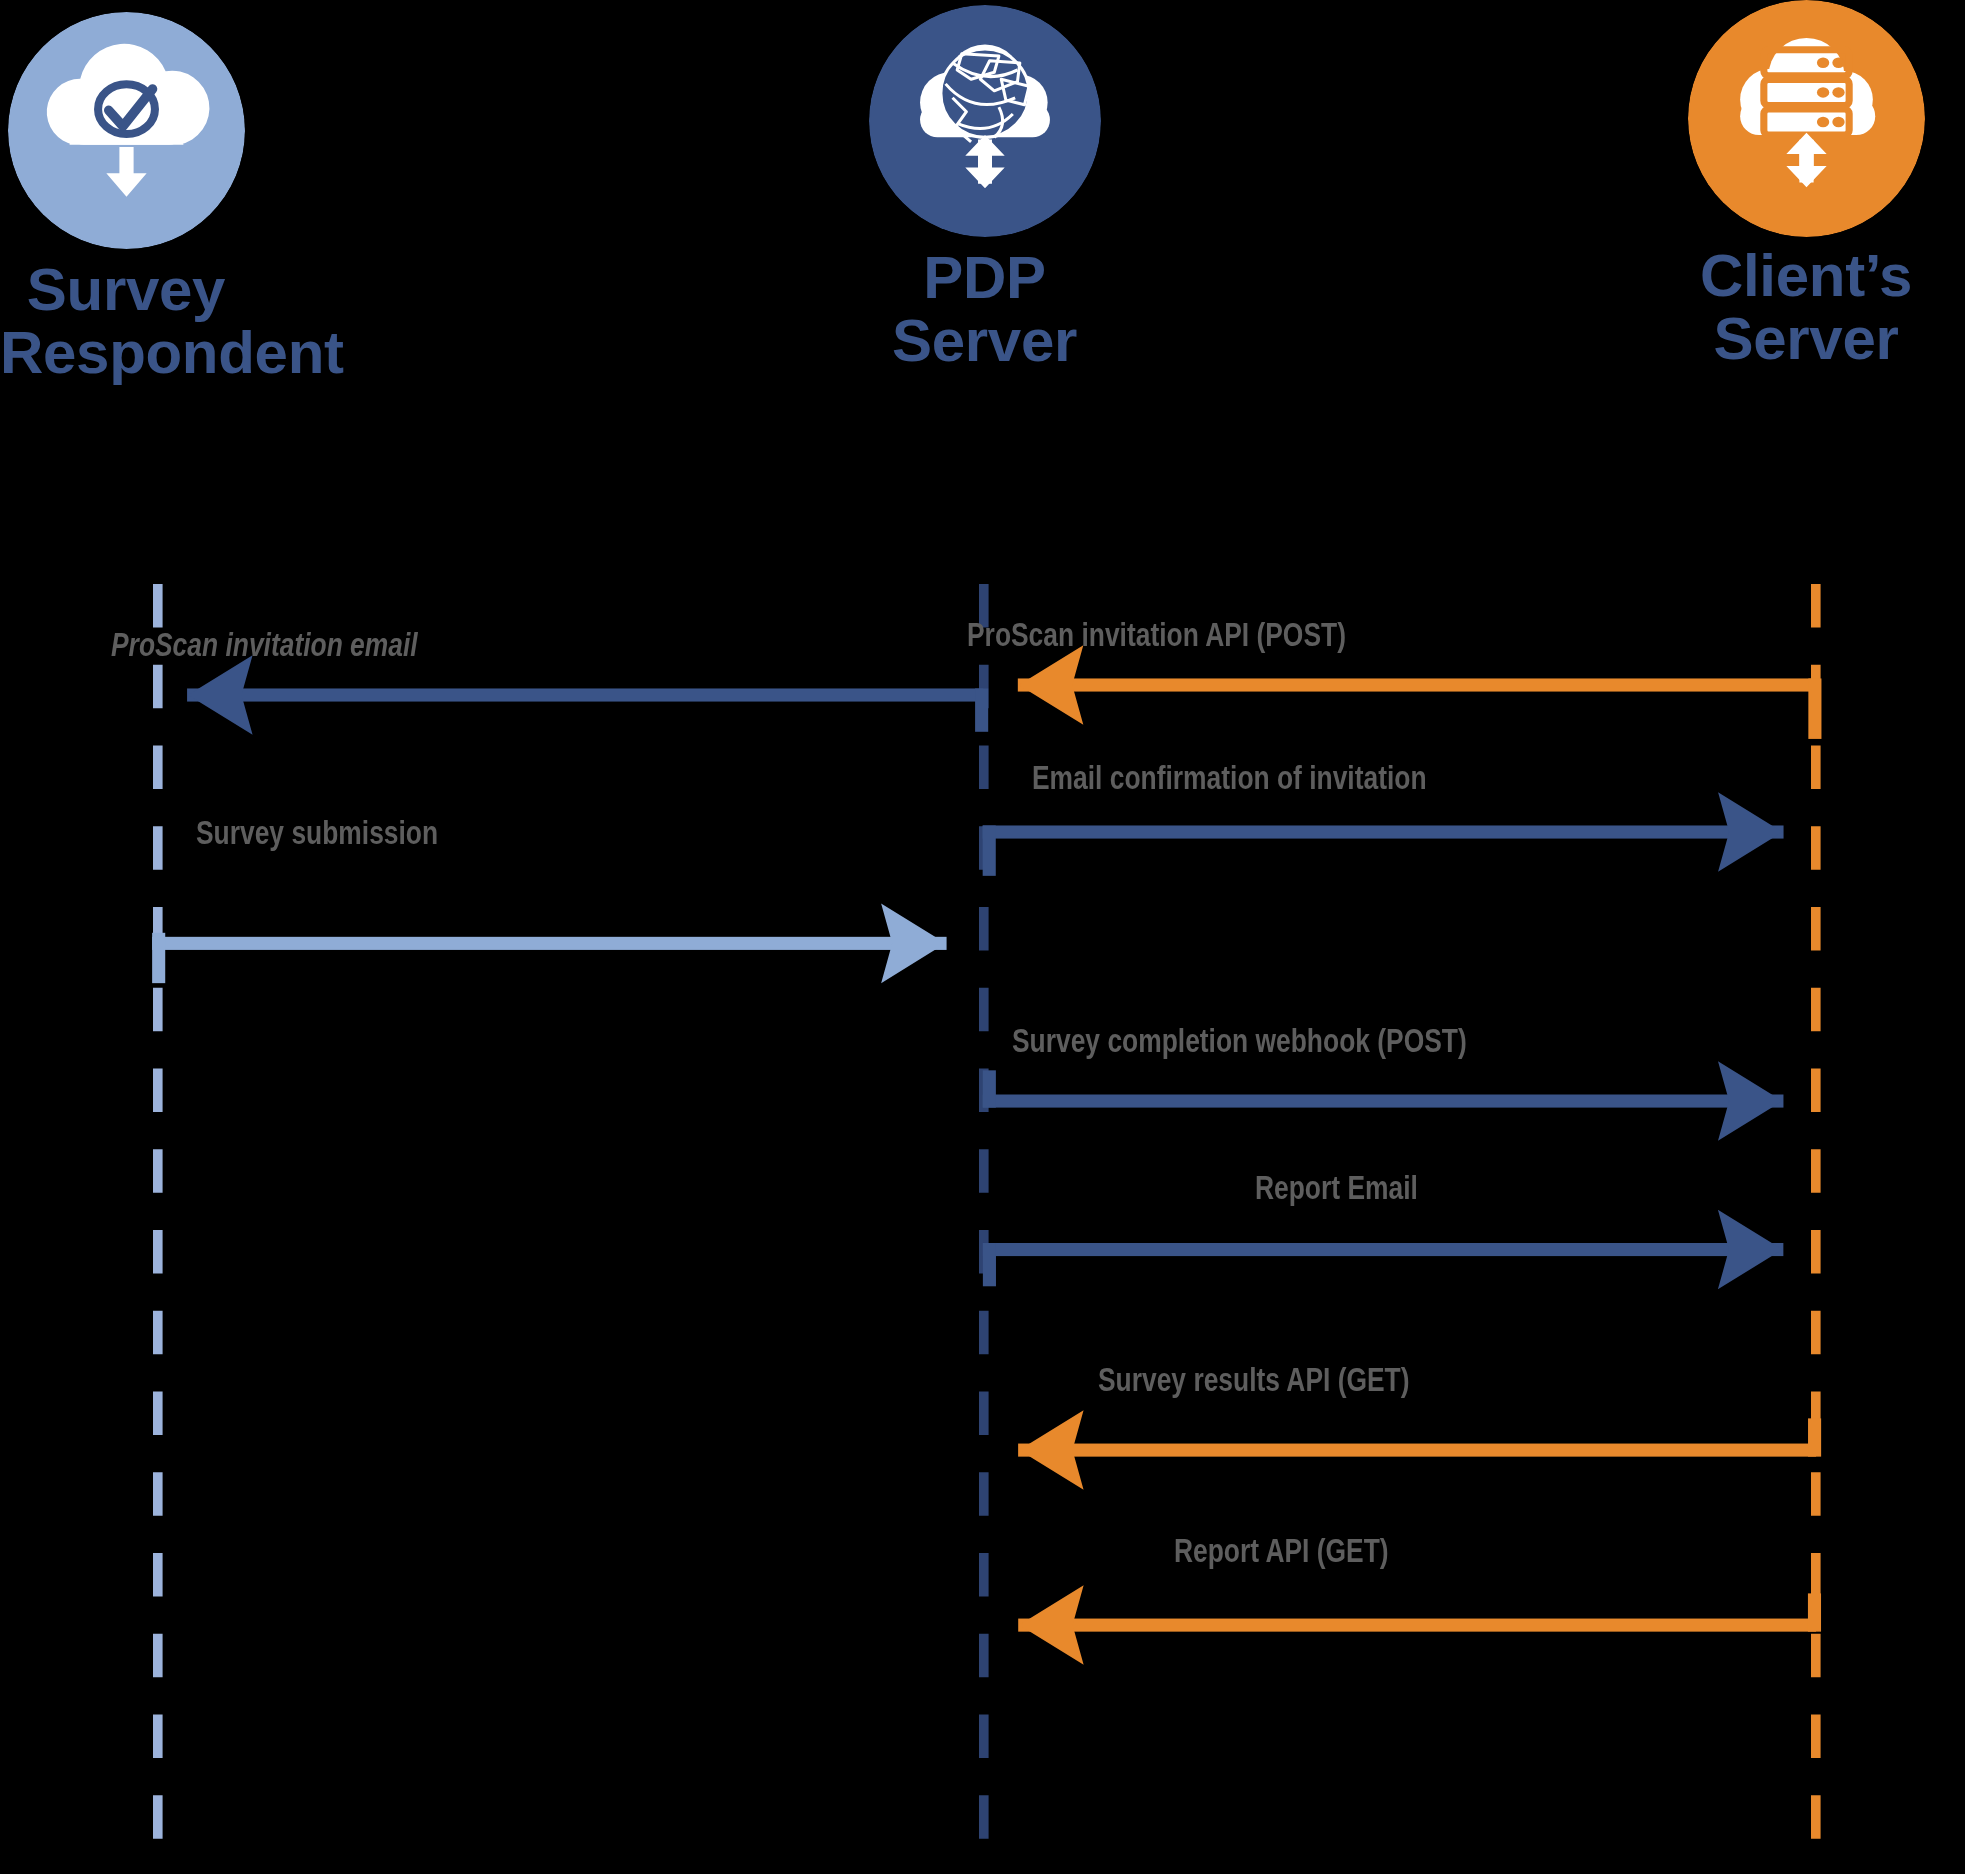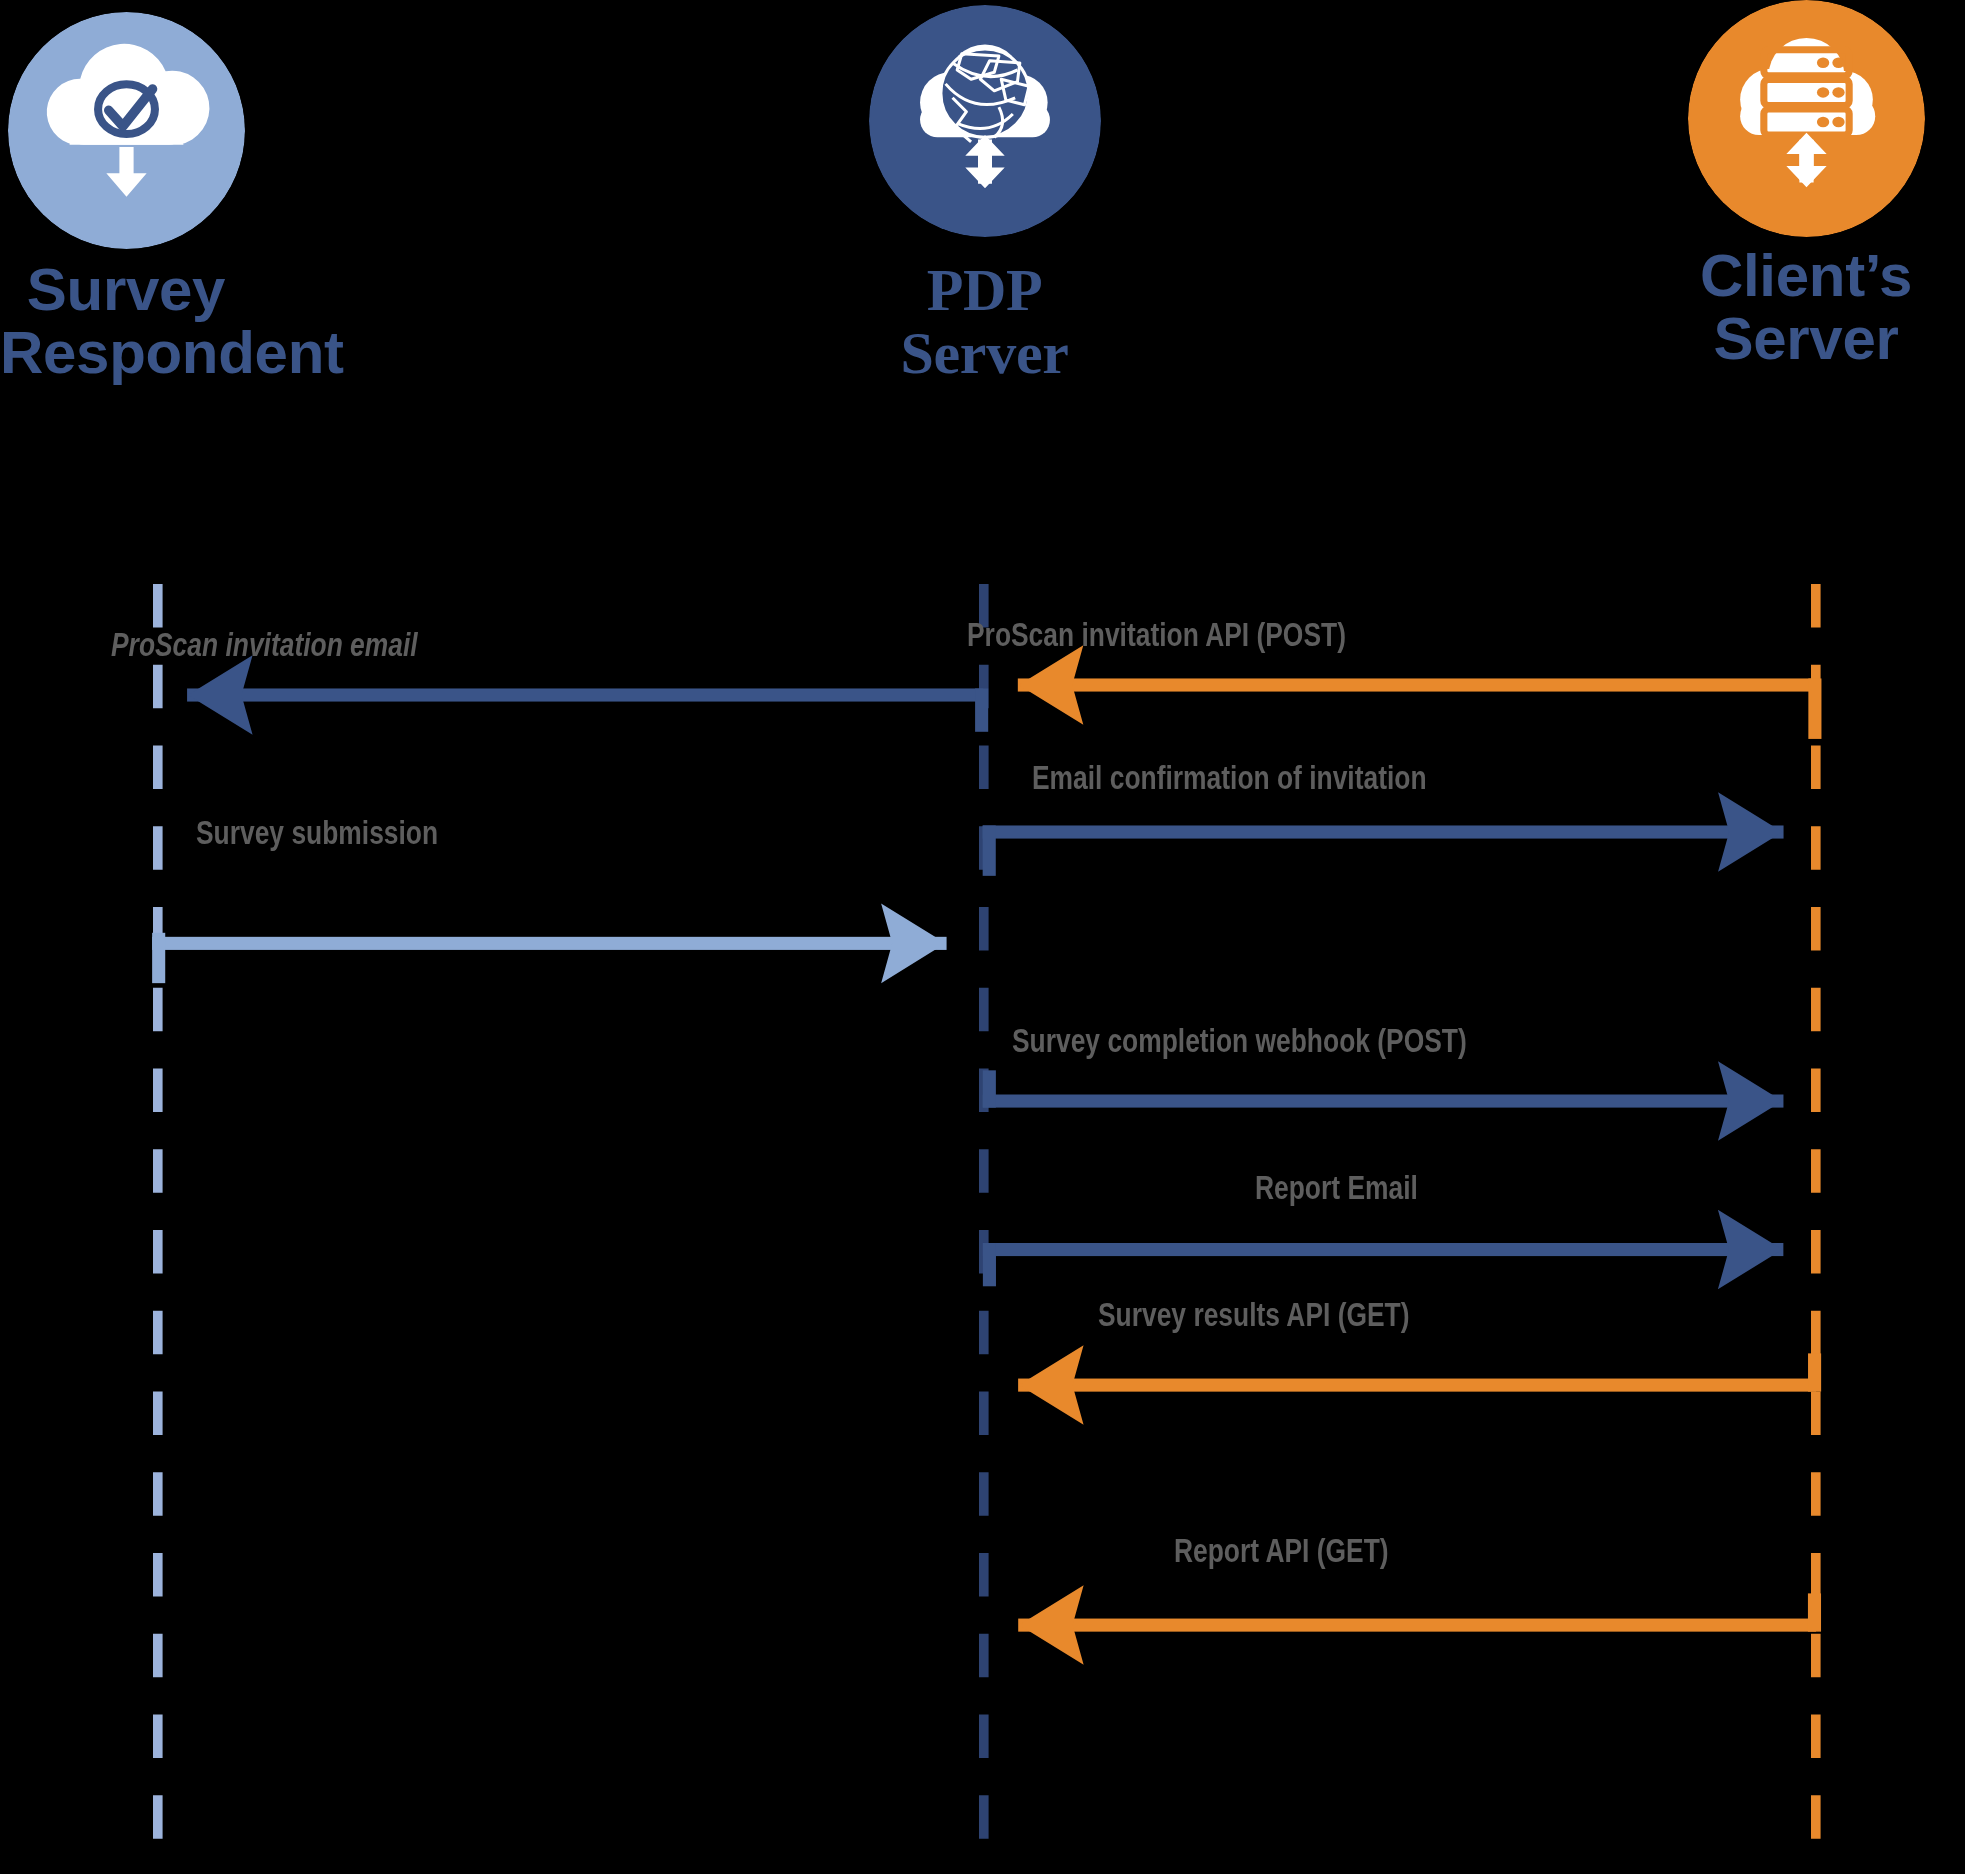--- a/index.html
+++ b/index.html
@@ -84,21 +84,21 @@
         <path d="M38 51 q14 6 24 -4"></path>
         <path d="M40 21 l-2 7 l6 4 l10 -3 l2 -7 Z"></path>
         <path d="M52 24 l-4 8 l6 5 l10 -4 l1 -8 Z"></path>
         <path d="M57 32 l2 9 l8 2 l2 -8 Z"></path>
         <path d="M36 40 l6 6 l-5 7 l7 6"></path>
         <path d="M56 44 q4 8 -2 13"></path>
       </g>
       <path d="M47 58 h6 v12 h5.5 L50 79 L41.5 70 H47 Z" fill="#FFFFFF"></path>
       <path d="M50 56 l8.5 9 H53 v12 h-6 V65 h-5.5 Z" fill="#FFFFFF"></path>
     </svg>
-    <div class="actor-label" style="font-size:60px;margin-top:22px;font-family:Liberation Serif, serif;">PDP Server</div>
+    <div class="actor-label" style="font-size:60px;margin-top:9px;">PDP Server</div>
   </div>
 
   <div class="actor" style="left:1675px;top:0px;width:262px;">
     <svg class="actor-badge" width="237" height="237" viewBox="0 0 100 100" style="width:237px;height:237px;">
       <circle cx="50" cy="50" r="50" fill="#E8892C"></circle>
       <ellipse cx="35" cy="42" rx="13" ry="13" fill="#FFFFFF"></ellipse>
       <ellipse cx="50" cy="32" rx="16" ry="16" fill="#FFFFFF"></ellipse>
       <ellipse cx="66" cy="42" rx="12" ry="12" fill="#FFFFFF"></ellipse>
       <rect x="22" y="41" width="57" height="16" rx="8" fill="#FFFFFF"></rect>
       <g fill="none" stroke="#E8892C" stroke-width="3" stroke-linejoin="round">
@@ -180,21 +180,21 @@
 
   <div class="msg" style="left:982px;top:1171px;width:840px;height:146px;">
     <div class="label" style="left:273px;top:0px;transform-origin:left top;">Report Email</div>
     <svg width="840" height="146" viewBox="0 0 1665 290">
       <rect x="0" y="143" width="1590" height="26" fill="#3A5488"></rect>
       <rect x="0" y="143" width="26" height="86" fill="#3A5488"></rect>
       <path d="M1588 156 L1460 77 L1482 156 L1460 235 Z" fill="#3A5488"></path>
     </svg>
   </div>
 
-  <div class="msg" style="left:982px;top:1298px;width:840px;height:146px;text-align:right;">
+  <div class="msg" style="left:982px;top:1363px;width:840px;height:146px;text-align:right;">
     <div class="label" style="left:116px;top:0px;transform-origin:left top;">Survey results API (GET)</div>
     <svg width="840" height="146" viewBox="0 0 1665 290">
       <rect x="70" y="160" width="1585" height="26" fill="#E8892C"></rect>
       <rect x="1639" y="110" width="26" height="76" fill="#E8892C"></rect>
       <path d="M72 173 L200 94 L178 173 L200 252 Z" fill="#E8892C"></path>
     </svg>
   </div>
 
   <div class="msg" style="left:982px;top:1534px;width:840px;height:151px;">
     <div class="label" style="left:192px;top:0px;transform-origin:left top;">Report API (GET)</div>

